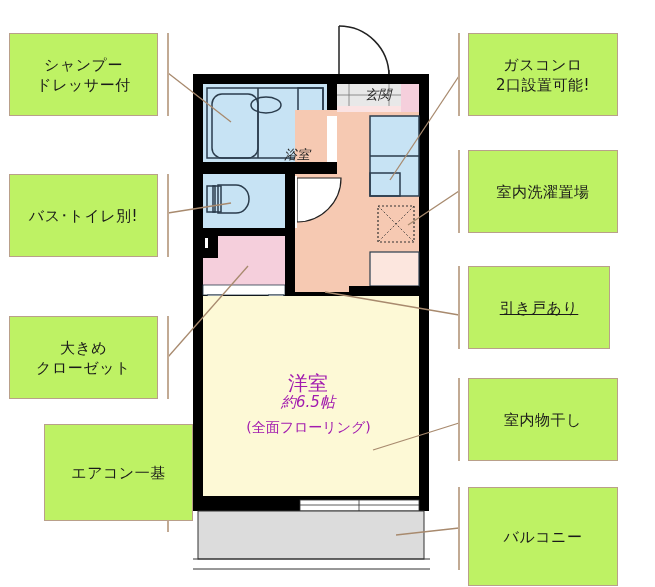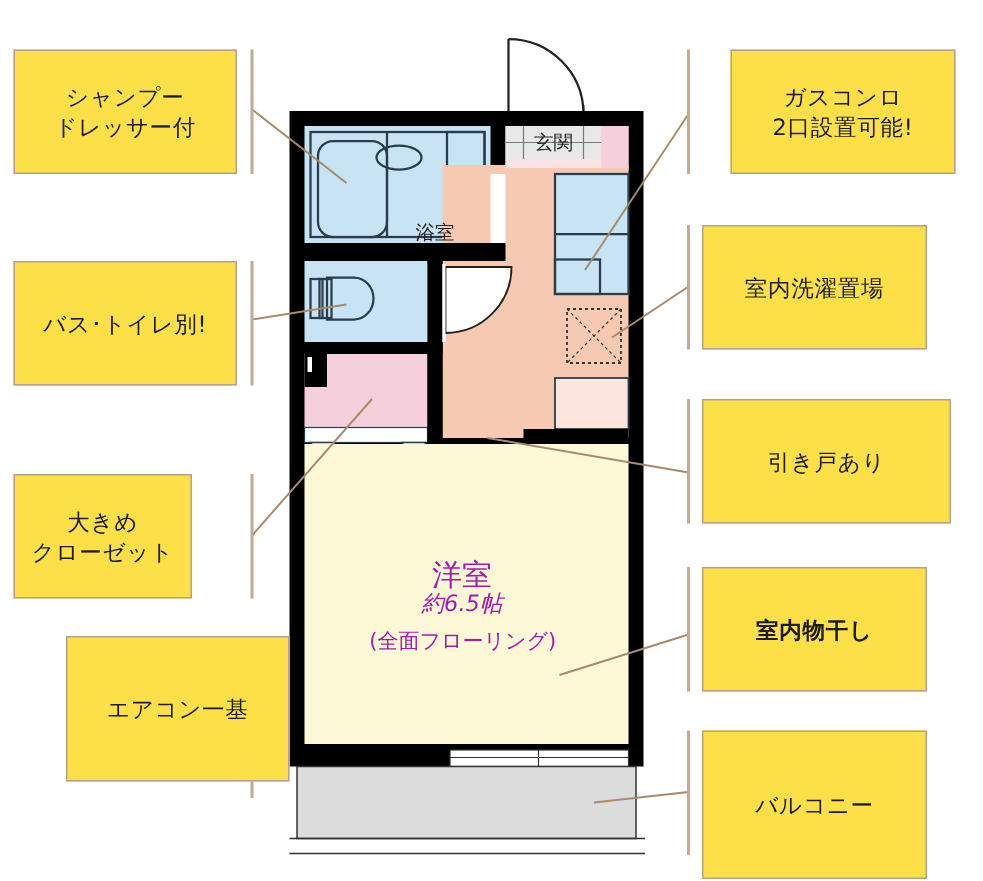--- a/index.html
+++ b/index.html
@@ -1,24 +1,24 @@
 <!DOCTYPE html>
 <html><head>
 <meta charset="utf-8">
 <style>
   html, body { margin:0; padding:0; }
   body { width:655px; height:587px; background:#ffffff; position:relative; overflow:hidden;
          font-family:"DejaVu Sans", "Liberation Sans", sans-serif; color:#1a1a1a; }
-  .callout { position:absolute; box-sizing:border-box; border:1.5px solid #b9a08a; background:#fde047;
+  .callout { position:absolute; box-sizing:border-box; border:1.5px solid #b9a08a; background:#bef264;
              display:flex; align-items:center; justify-content:center; text-align:center;
              font-size:15px; line-height:20px; letter-spacing:0.5px; white-space:pre-line; }
   .vbar { position:absolute; width:2px; background:#c2aa94; }
   svg.lines { position:absolute; left:0; top:0; width:655px; height:587px; pointer-events:none; }
   .plan { position:absolute; left:0; top:0; width:655px; height:587px; }
-  .room-label { position:absolute; font-size:13px; color:#222; text-align:center; }
+  .room-label { position:absolute; font-size:13px; color:#222; text-align:right;font-style:italic; }
   .big-label { position:absolute; text-align:center; color:#a21caf; }
 </style>
 </head>
 <body>
 
 <svg class="plan" viewBox="0 0 655 587" xmlns="http://www.w3.org/2000/svg">
 
   <g>
     <rect x="338" y="26" width="50" height="50" fill="#ffffff"></rect>
     <line x1="339" y1="26" x2="339" y2="78" stroke="#222" stroke-width="1.5"></line>
@@ -116,33 +116,33 @@
 </svg>
 
 <div class="vbar" style="left:167px;top:33px;height:83px;"></div>
 <div class="callout" style="left:9px;top:33px;width:149px;height:83px;">シャンプー
 ドレッサー付</div>
 
 <div class="vbar" style="left:167px;top:174px;height:83px;"></div>
 <div class="callout" style="left:9px;top:174px;width:149px;height:83px;">バス･トイレ別!</div>
 
 <div class="vbar" style="left:167px;top:316px;height:83px;"></div>
-<div class="callout" style="left:9px;top:316px;width:119px;height:83px;">大きめ
+<div class="callout" style="left:9px;top:316px;width:149px;height:83px;">大きめ
 クローゼット</div>
 
 <div class="vbar" style="left:167px;top:449px;height:83px;"></div>
 <div class="callout" style="left:9px;top:424px;width:149px;height:97px;margin-left:35px;">エアコン一基</div>
 
 <div class="vbar" style="left:458px;top:33px;height:83px;"></div>
-<div class="callout" style="left:468px;top:33px;width:150px;height:83px;margin-left:19px;">ガスコンロ
+<div class="callout" style="left:468px;top:33px;width:150px;height:83px;">ガスコンロ
 2口設置可能!</div>
 
 <div class="vbar" style="left:458px;top:150px;height:83px;"></div>
 <div class="callout" style="left:468px;top:150px;width:150px;height:83px;">室内洗濯置場</div>
 
 <div class="vbar" style="left:458px;top:266px;height:83px;"></div>
-<div class="callout" style="left:468px;top:266px;width:166px;height:83px;">引き戸あり</div>
+<div class="callout" style="left:468px;top:266px;width:142px;height:83px;text-decoration:underline;">引き戸あり</div>
 
 <div class="vbar" style="left:458px;top:378px;height:83px;"></div>
-<div class="callout" style="left:468px;top:378px;width:150px;height:83px;font-weight:bold;">室内物干し</div>
+<div class="callout" style="left:468px;top:378px;width:150px;height:83px;">室内物干し</div>
 
 <div class="vbar" style="left:458px;top:487px;height:83px;"></div>
 <div class="callout" style="left:468px;top:487px;width:150px;height:99px;">バルコニー</div>
 
 </body></html>

